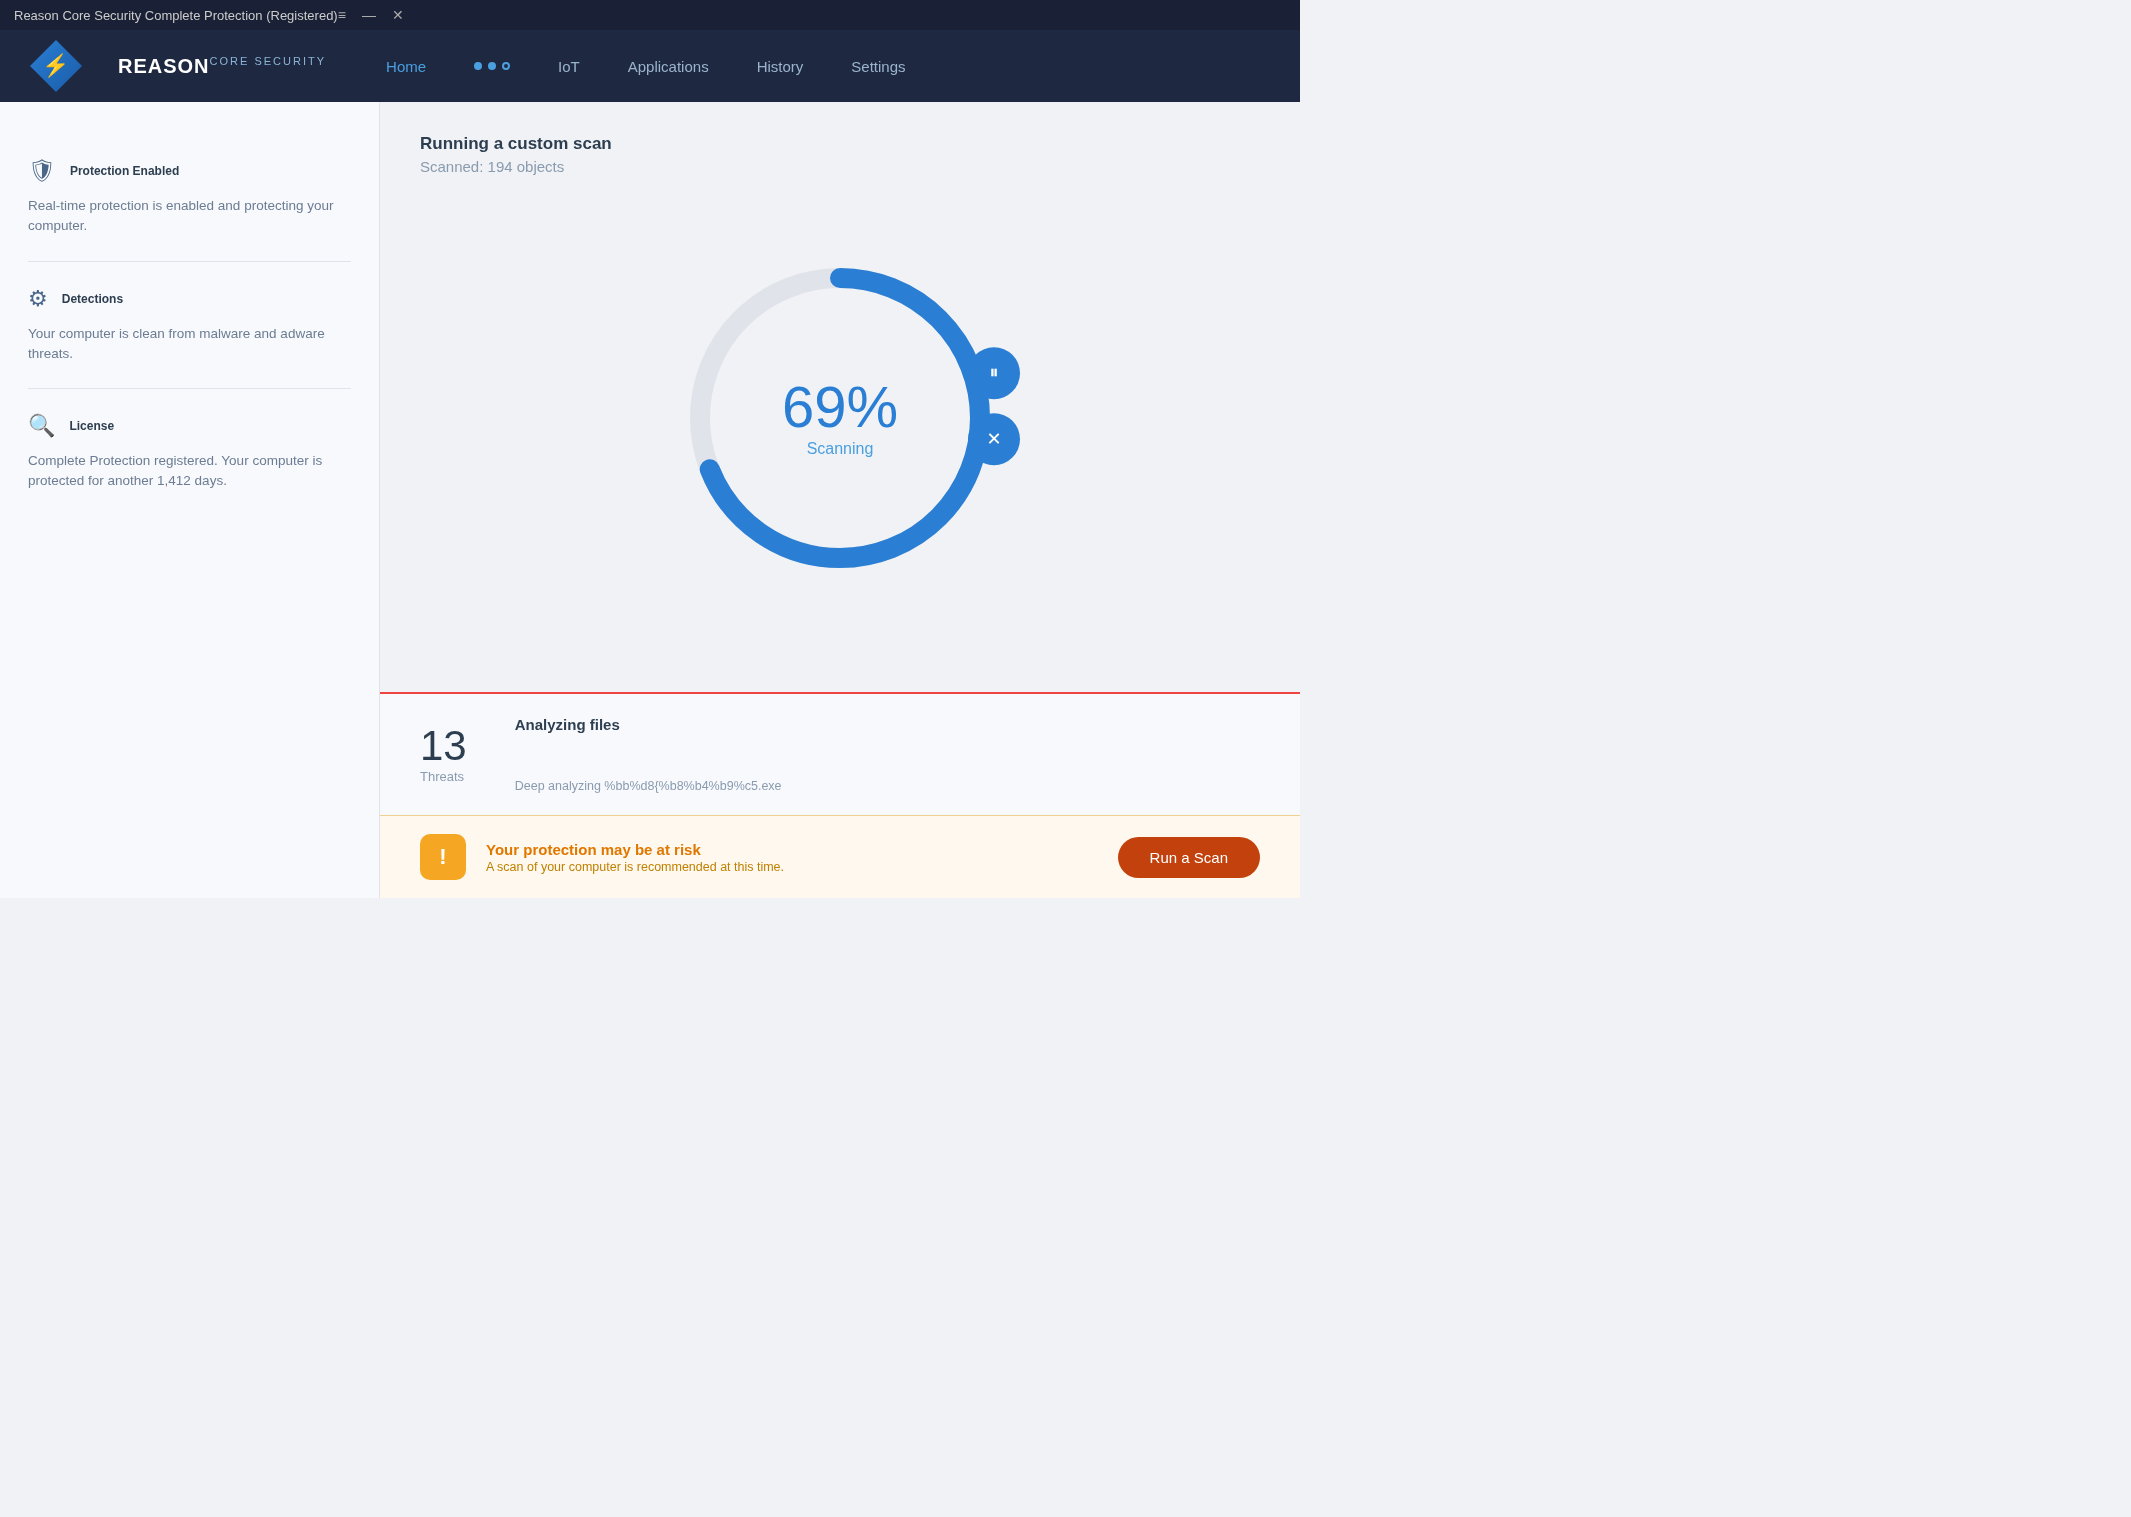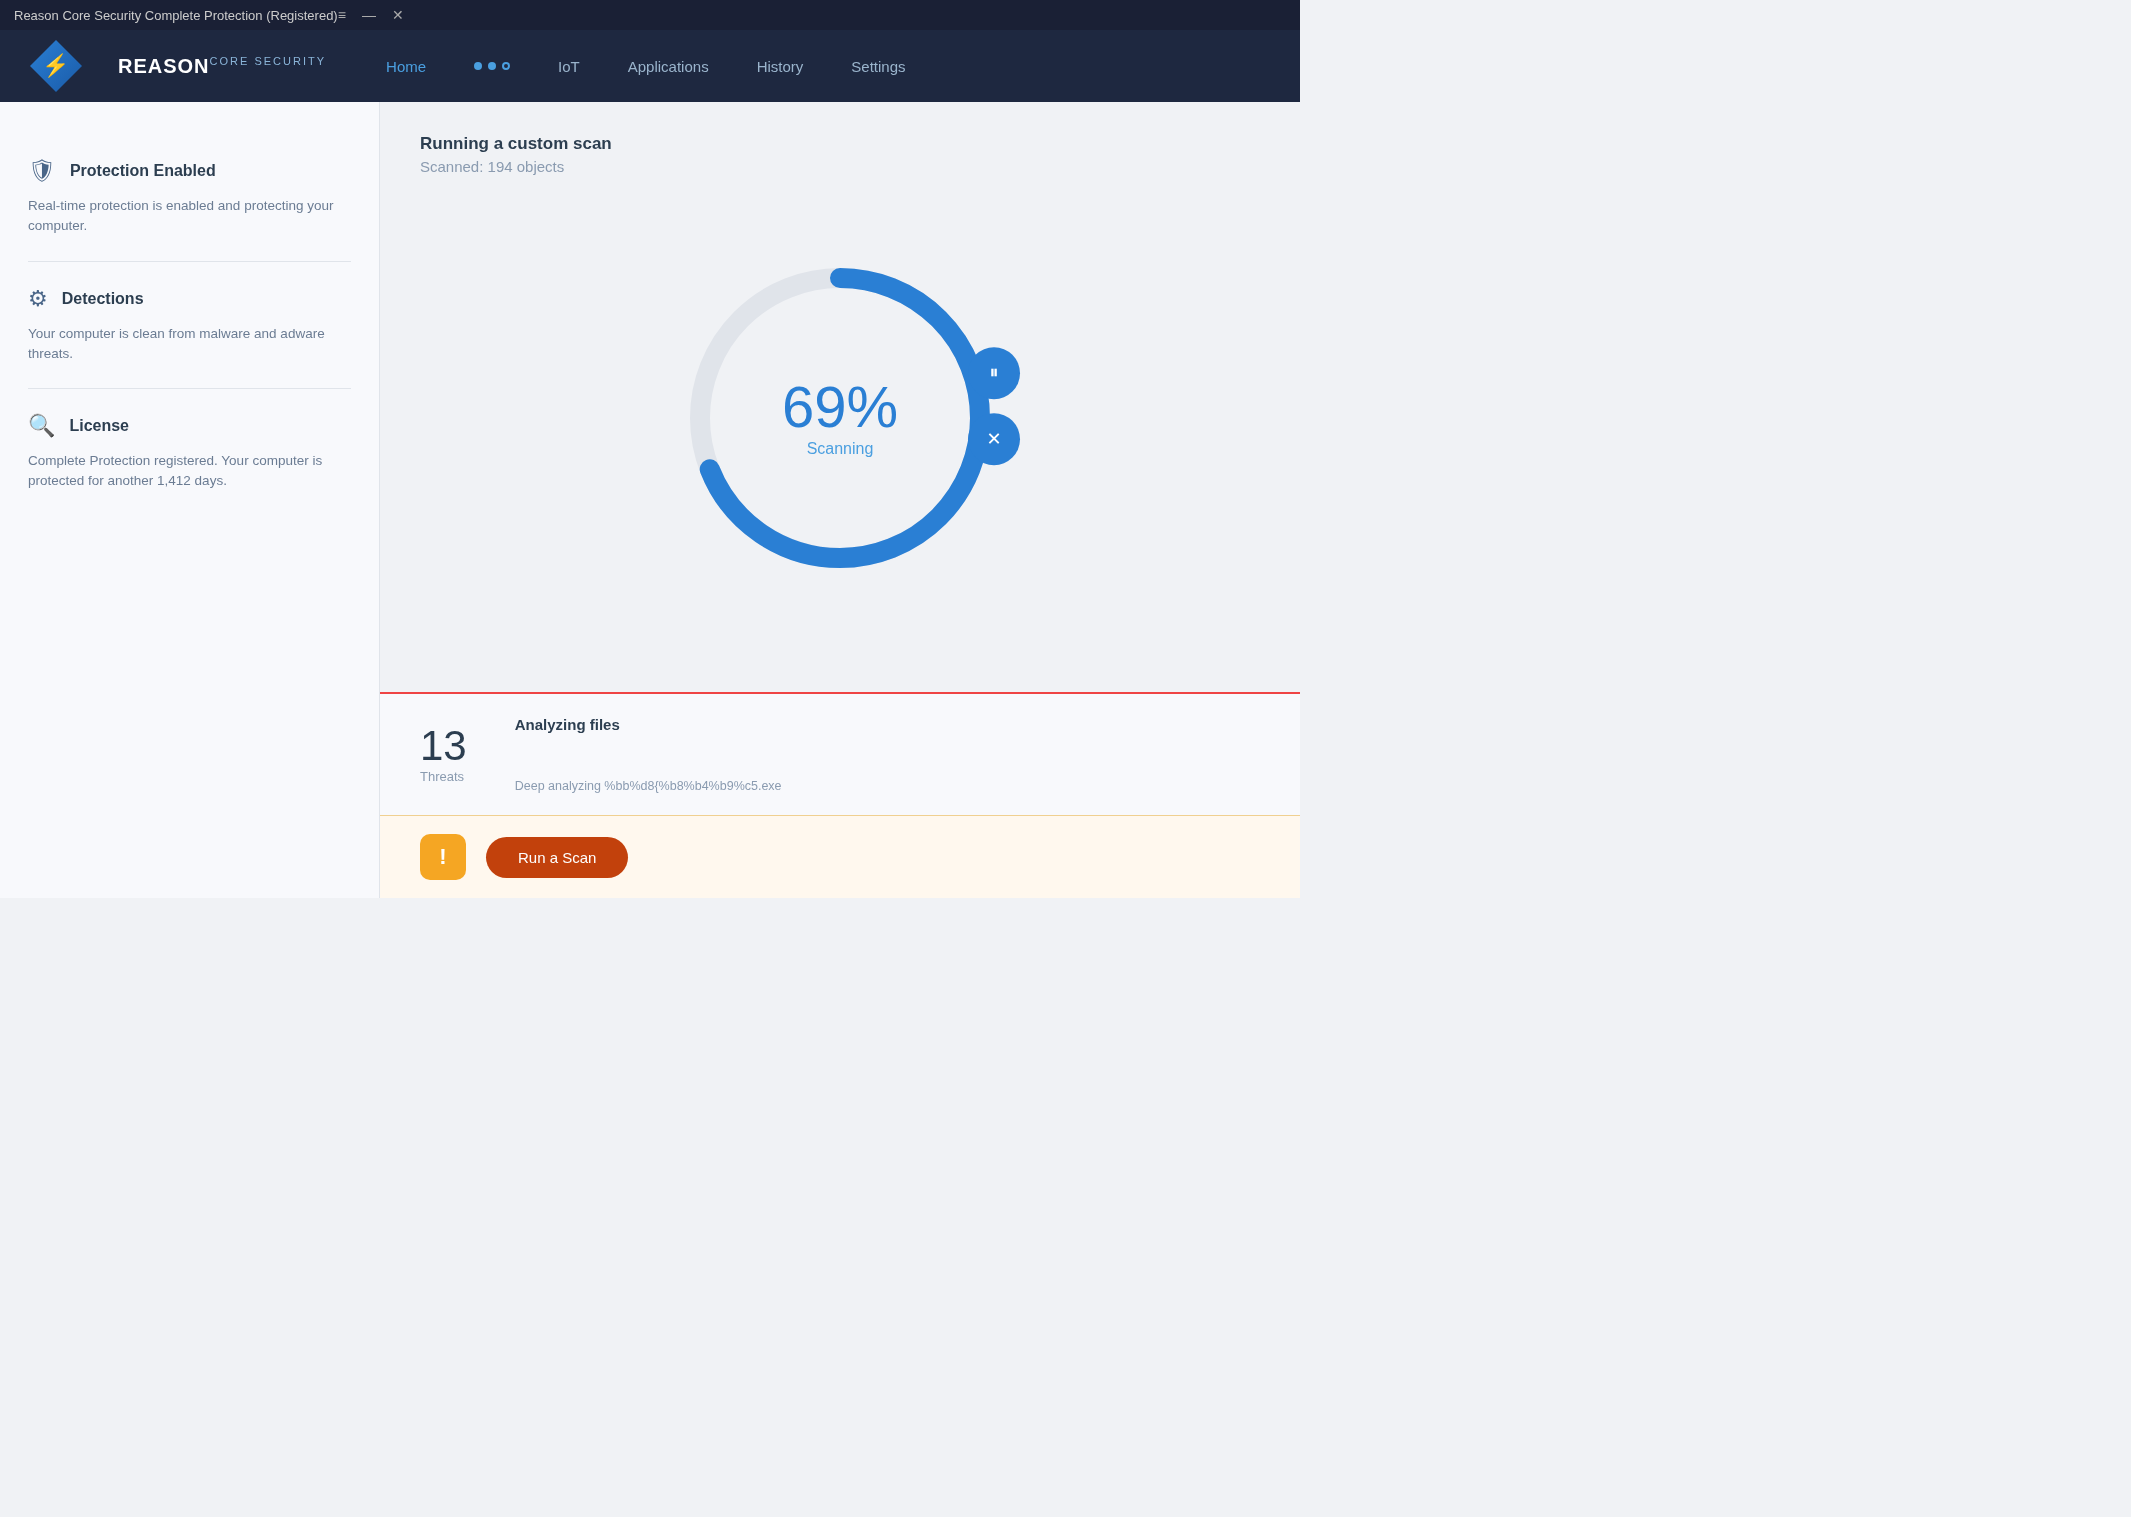--- a/index.html
+++ b/index.html
@@ -56,21 +56,21 @@
       padding: 32px 28px;
       border-right: 1px solid #e0e4ea;
       display: flex;
       flex-direction: column;
       gap: 0;
     }
     .sidebar-section { padding: 24px 0; border-bottom: 1px solid #e0e4ea; }
     .sidebar-section:last-child { border-bottom: none; }
     .section-header { display: flex; align-items: center; gap: 14px; margin-bottom: 12px; }
     .section-icon { color: #4a6688; font-size: 22px; }
-    .section-title { font-size: 16px; font-weight: 600; color: #2c3e50; }
+    .section-title { font-size: 12px; font-weight: 600; color: #2c3e50; }
     .section-desc { font-size: 13.5px; color: #6b7c93; line-height: 1.5; margin-top: 4px; }
 
     
     .content {
       flex: 1;
       background: #f0f2f5;
       display: flex;
       flex-direction: column;
     }
     .scan-area {
@@ -268,16 +268,20 @@
       <div class="analyzing-info">
         <span class="analyzing-title">Analyzing files</span>
         <span class="analyzing-file">Deep analyzing %bb%d8{%b8%b4%b9%c5.exe</span>
       </div>
     </div>
 
     <div class="warning-banner">
       <div class="warning-icon-wrap">
         <span class="warning-icon">!</span>
       </div>
+      <div class="warning-text">
+        <div class="warning-title">Your protection may be at risk</div>
+        <div class="warning-sub">A scan of your computer is recommended at this time.</div>
+      </div>
       <button class="run-scan-btn">Run a Scan</button>
     </div>
   </div>
 </div>
 
 </body></html>

